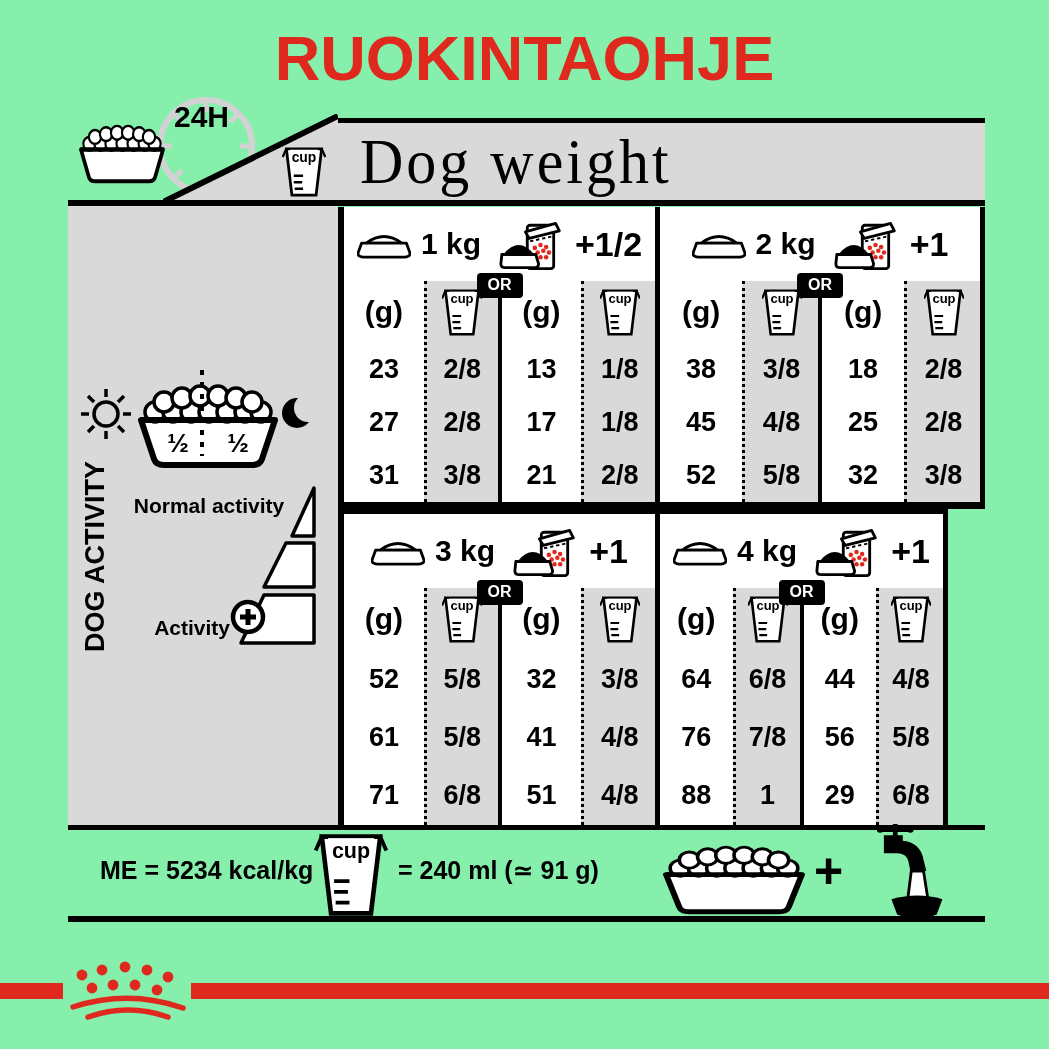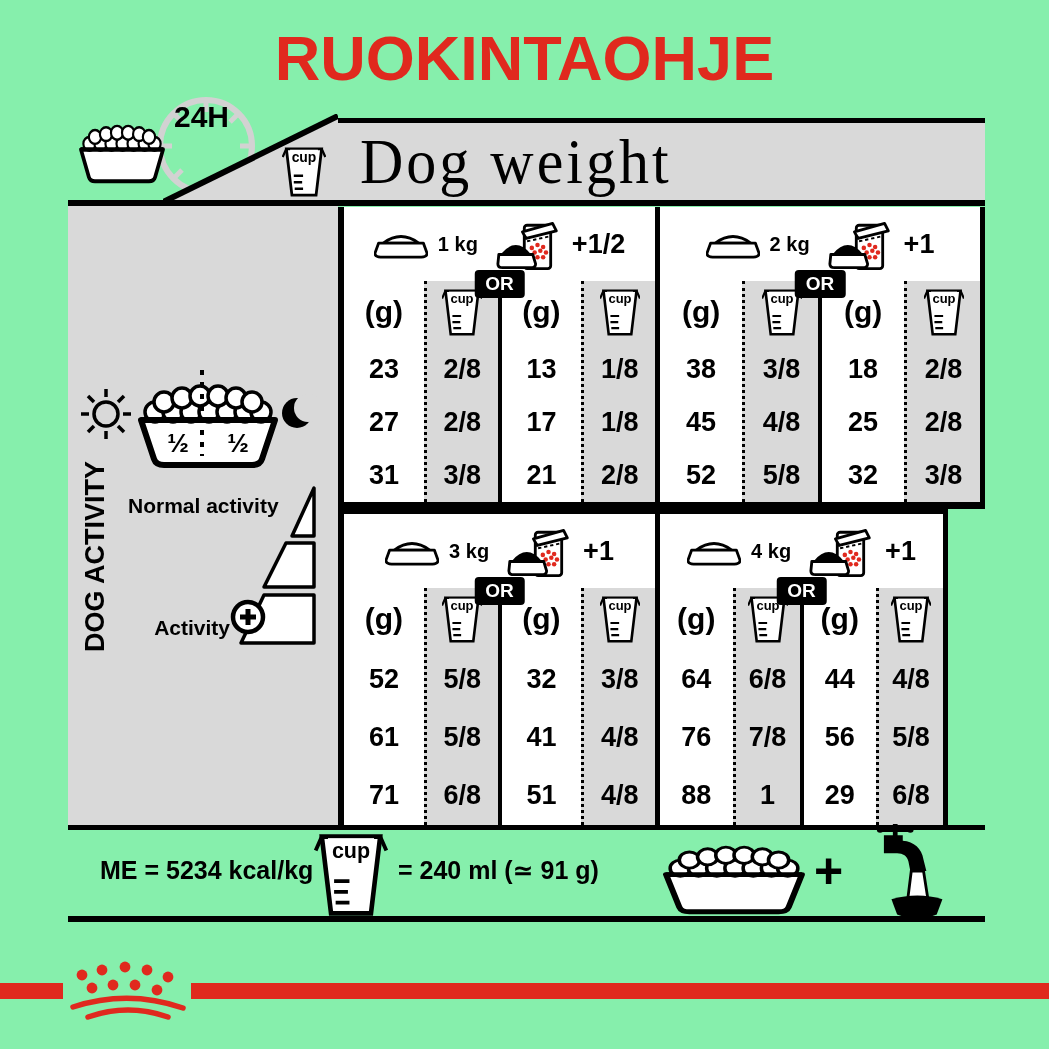--- a/index.html
+++ b/index.html
@@ -20,39 +20,39 @@
   .bowl-tl{left:76px;top:112px;}
   .cup-tri{left:282px;top:146px;}
   
   .sidebar{left:68px;top:206px;width:270px;height:624px;background:#d9d9d9;}
   .sun-svg{left:10px;top:180px;}
   .moon-svg{left:213px;top:184px;}
   .bowl-half-svg{left:65px;top:162px;}
   .dog-activity{left:12px;top:274px;height:172px;width:34px;writing-mode:vertical-rl;
                 transform:rotate(180deg);font-size:27px;font-weight:bold;text-align:center;
                 letter-spacing:0px;white-space:nowrap;}
-  .normal-activity{left:60px;top:288px;width:162px;font-size:21px;font-weight:bold;text-align:left;}
+  .normal-activity{left:60px;top:288px;width:162px;font-size:21px;font-weight:bold;text-align:center;}
   .activity-label{left:67px;top:398px;width:95px;font-size:21px;font-weight:bold;text-align:right;margin-top:12px;}
   .tri1{left:222px;top:280px;}
   .tri2{left:194px;top:335px;}
   .tri3{left:170px;top:387px;}
   .plus-circle{left:160px;top:391px;}
   
   .section{position:absolute;box-sizing:border-box;border-right:5px solid #000;background:#fff;
            display:flex;flex-direction:column;}
   .colfirst{border-left:6px solid #000;}
   .row1{border-bottom:7px solid #000;}
   .row2{border-top:5px solid #000;border-bottom:5px solid #000;}
   .wh{height:74px;flex:none;position:relative;display:flex;align-items:center;
       justify-content:center;gap:10px;background:#fff;}
-  .wlabel{font-size:20px;font-weight:bold;}
-  .xlabel{font-size:27px;font-weight:bold;}
+  .wlabel{font-size:30px;font-weight:bold;}
+  .xlabel{font-size:34px;font-weight:bold;}
   .bagbowl{margin-top:4px;margin-left:8px;}
   .or-badge{position:absolute;bottom:-17px;left:50%;transform:translateX(-50%);background:#000;
-            color:#fff;font-weight:bold;font-size:19px;line-height:1;padding:4px 11px 5px;
+            color:#fff;font-weight:bold;font-size:16px;line-height:1;padding:4px 11px 5px;
             border-radius:4px;z-index:4;}
   .sbody{flex:1;display:flex;min-height:0;}
   .half{flex:1;display:flex;min-width:0;}
   .half2{border-left:4px solid #000;}
   .gcol{width:52%;display:flex;flex-direction:column;background:#fff;}
   .cupcol{flex:1;background:#d9d9d9;border-left:3px dotted #000;display:flex;flex-direction:column;}
   .colhead{height:62px;flex:none;display:flex;align-items:center;justify-content:center;}
   .glabel{font-size:30px;font-weight:bold;}
   .val{flex:1;display:flex;align-items:center;justify-content:center;font-size:27px;font-weight:bold;}
   

